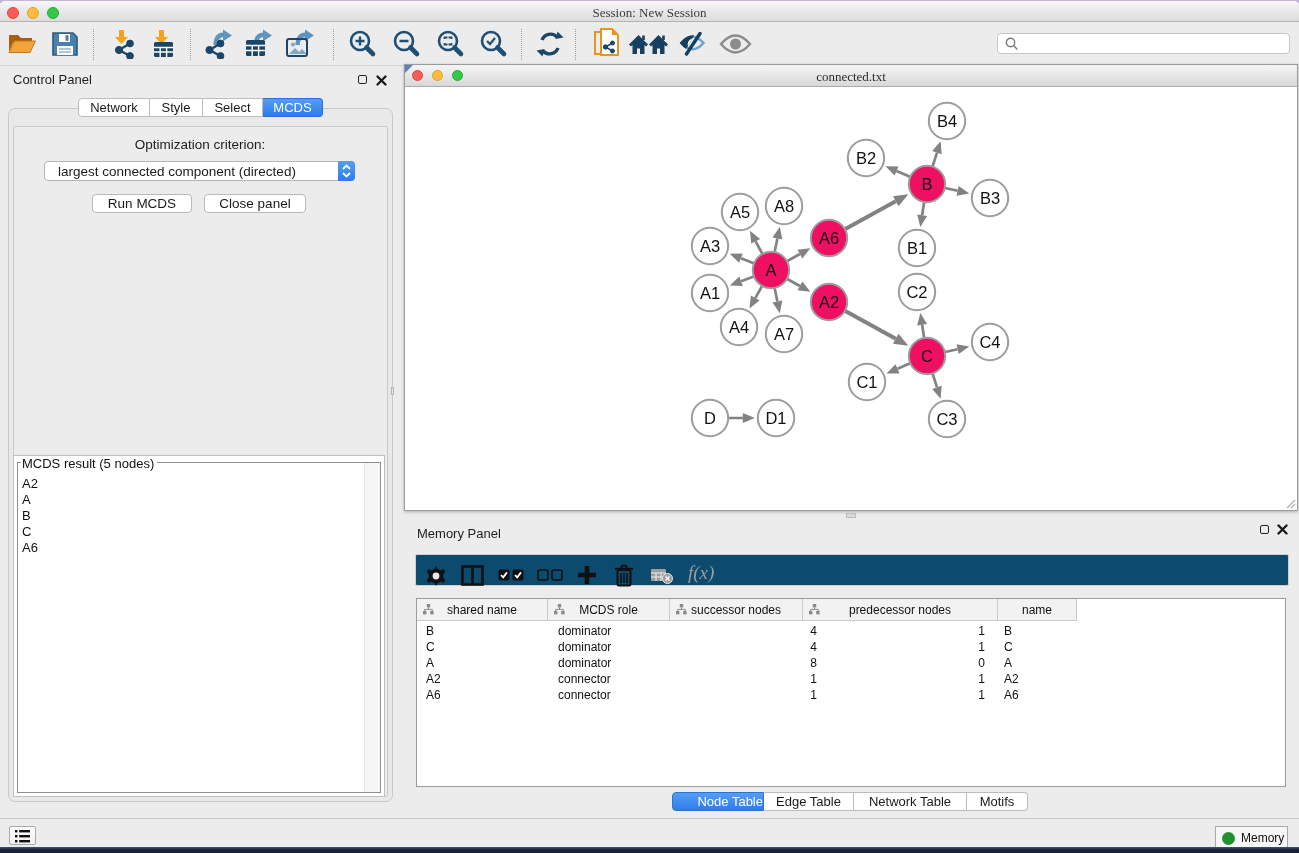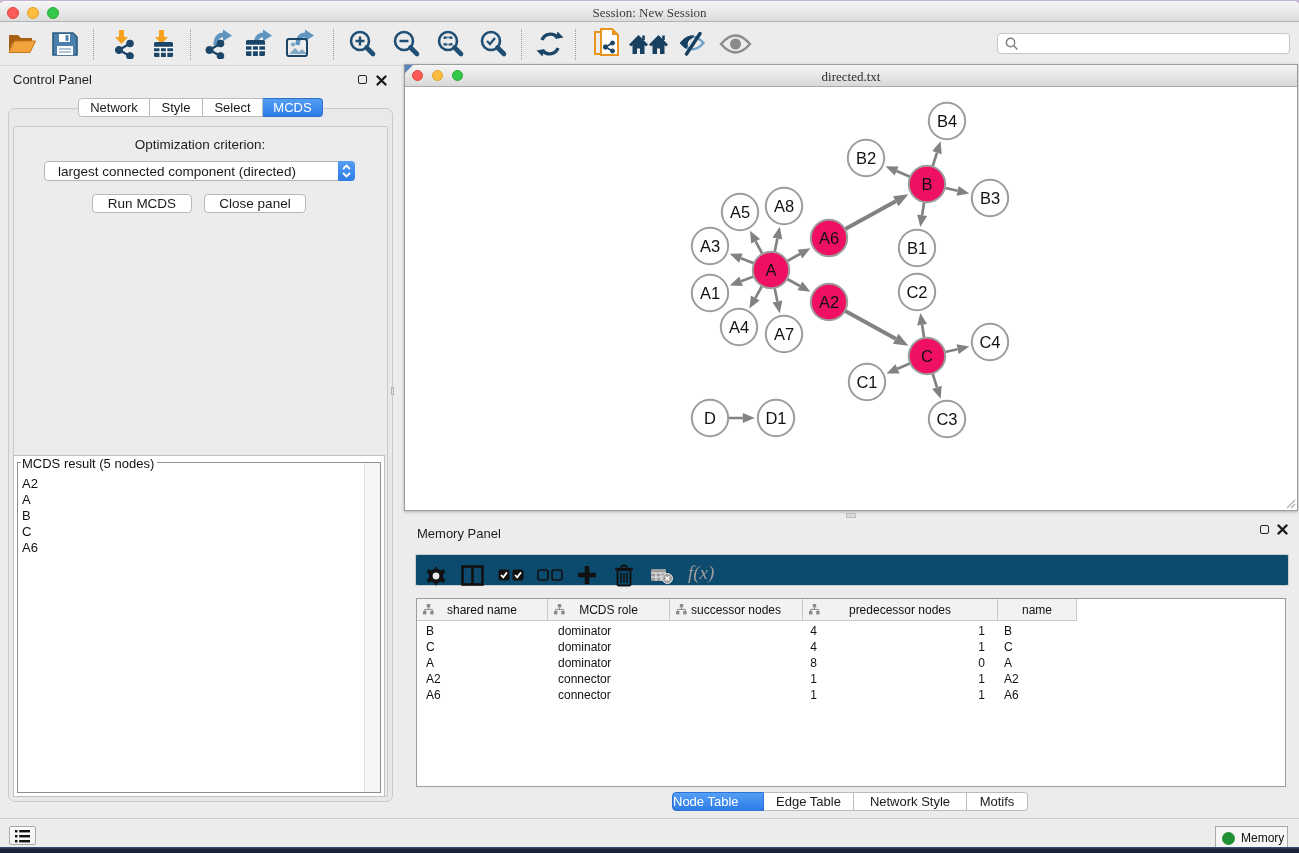--- a/index.html
+++ b/index.html
@@ -228,21 +228,21 @@
   </div>
 
   <div class="abs" style="left:404px;top:63px;width:894px;height:447px;background:#fff;border:1px solid #9b9b9b;box-shadow:0 1px 3px rgba(0,0,0,0.25)">
     <svg width="8" height="8" viewBox="0 0 8 8" style="position:absolute;left:0;top:0;z-index:3">
         <path d="M0 0 h8 L0 8 z" fill="#3c6fb4" opacity="0.85"></path>
       </svg>
       <div style="position:absolute;left:0;top:0;right:0;height:22px;background:linear-gradient(#f5f5f5,#d8d8d8);border-bottom:1px solid #ababab">
       <div class="tl" style="left:7px;top:5px;width:11px;height:11px;background:#fc5b57;border:1px solid #e2443f"></div>
       <div class="tl" style="left:27px;top:5px;width:11px;height:11px;background:#fdbc40;border:1px solid #dfa023"></div>
       <div class="tl" style="left:47px;top:5px;width:11px;height:11px;background:#34c84a;border:1px solid #27aa35"></div>
-      <div class="ttl" style="position:absolute;left:0;right:0;top:4px;color:#2d2d2d">directed.txt</div>
+      <div class="ttl" style="position:absolute;left:0;right:0;top:4px;color:#2d2d2d">connected.txt</div>
     </div>
     <div style="position:absolute;left:0;top:23px;right:0;bottom:0;background:#fff">
 <svg width="891" height="422" viewBox="0 0 891 422" style="position:absolute;left:1px;top:0">
 <line x1="365.0" y1="182.0" x2="349.6" y2="153.3" stroke="#828282" stroke-width="2.7"></line>
 <polygon points="344.0,142.7 354.1,150.9 345.2,155.6" fill="#828282"></polygon>
 <line x1="365.0" y1="182.0" x2="371.4" y2="150.5" stroke="#828282" stroke-width="2.7"></line>
 <polygon points="373.8,138.8 376.3,151.5 366.5,149.5" fill="#828282"></polygon>
 <line x1="365.0" y1="182.0" x2="334.9" y2="170.2" stroke="#828282" stroke-width="2.7"></line>
 <polygon points="323.7,165.8 336.7,165.5 333.1,174.8" fill="#828282"></polygon>
 <line x1="365.0" y1="182.0" x2="335.1" y2="193.3" stroke="#828282" stroke-width="2.7"></line>
@@ -448,23 +448,23 @@
 <div style="position:absolute;left:386px;top:73px;width:182px;text-align:right;font-size:12px;color:#111">1</div>
 <div style="position:absolute;left:587px;top:73px;font-size:12px;color:#111">A2</div>
 <div style="position:absolute;left:9px;top:89px;font-size:12px;color:#111">A6</div>
 <div style="position:absolute;left:141px;top:89px;font-size:12px;color:#111">connector</div>
 <div style="position:absolute;left:253px;top:89px;width:147px;text-align:right;font-size:12px;color:#111">1</div>
 <div style="position:absolute;left:386px;top:89px;width:182px;text-align:right;font-size:12px;color:#111">1</div>
 <div style="position:absolute;left:587px;top:89px;font-size:12px;color:#111">A6</div>
     </div>
 
     <div class="abs" style="left:267px;top:271px;height:19px;display:flex;font-size:13px">
-      <div style="width:92px;background:linear-gradient(#559ef5,#2e7ce8);border:1px solid #2a72d4;border-radius:4px 0 0 4px;text-align:left;line-height:17px;color:#fff">Node Table</div>
+      <div style="width:92px;background:linear-gradient(#559ef5,#2e7ce8);border:1px solid #2a72d4;border-radius:4px 0 0 4px;text-align:right;line-height:17px;color:#fff">Node Table</div>
       <div style="width:90px;background:#fff;border:1px solid #bcbcbc;border-left:none;text-align:center;line-height:17px;color:#1a1a1a">Edge Table</div>
-      <div style="width:113px;background:#fff;border:1px solid #bcbcbc;border-left:none;text-align:center;line-height:17px;color:#1a1a1a">Network Style</div>
+      <div style="width:113px;background:#fff;border:1px solid #bcbcbc;border-left:none;text-align:center;line-height:17px;color:#1a1a1a">Network Table</div>
       <div style="width:61px;background:#fff;border:1px solid #bcbcbc;border-left:none;border-radius:0 4px 4px 0;text-align:center;line-height:17px;color:#1a1a1a">Motifs</div>
     </div>
   </div>
 
   <div class="abs" style="left:0;top:817px;width:1299px;height:30px;background:#ececec;border-top:1px solid #c9c9c9">
     <div style="position:absolute;left:9px;top:7px;width:27px;height:19px;background:linear-gradient(#fdfdfd,#f0f0f0);border:1px solid #a9a9a9;border-radius:2px">
       <svg width="15" height="13" viewBox="0 0 15 13" style="position:absolute;left:5px;top:3px">
         <g fill="#111">
           <rect x="0" y="0" width="2.4" height="2.4"></rect>
             <rect x="4.2" y="0" width="10.8" height="2.4"></rect>

